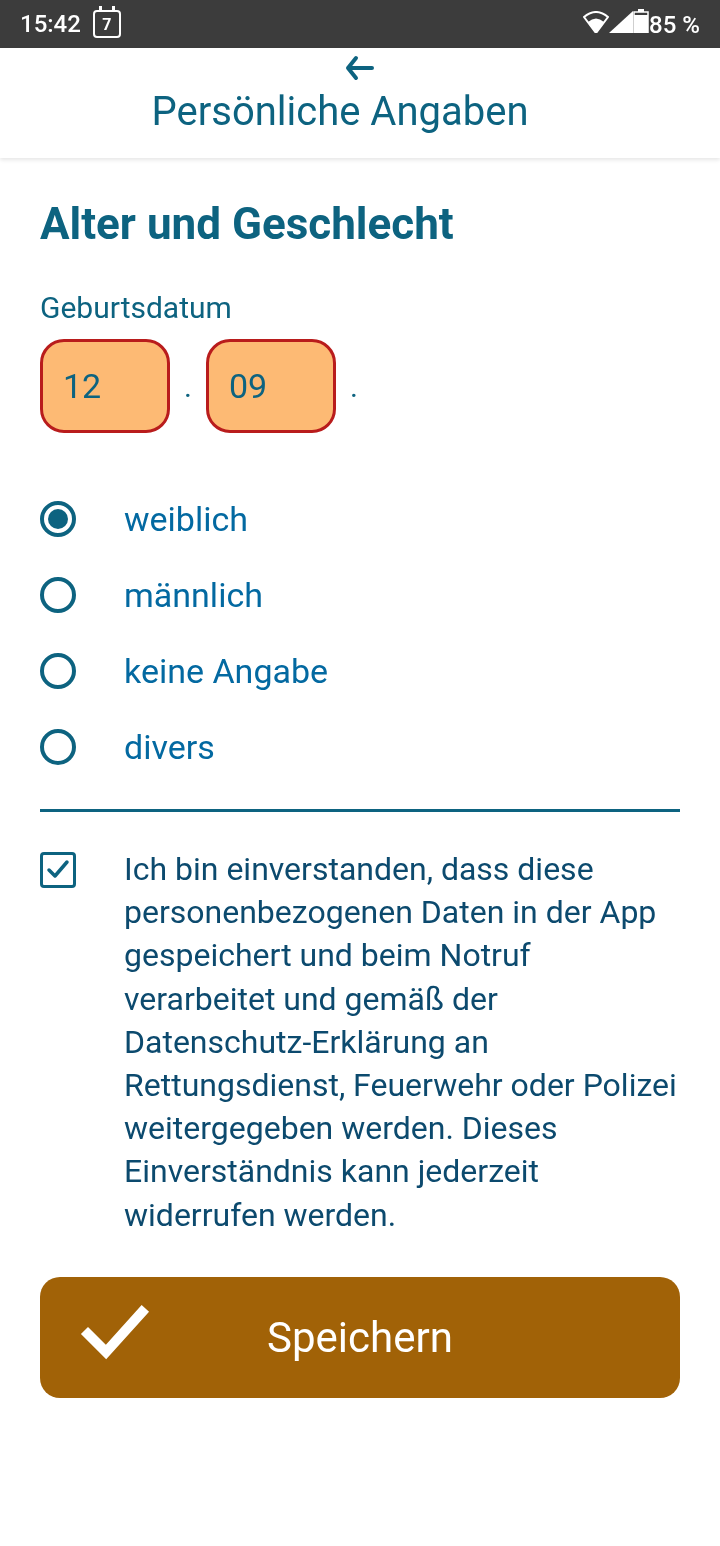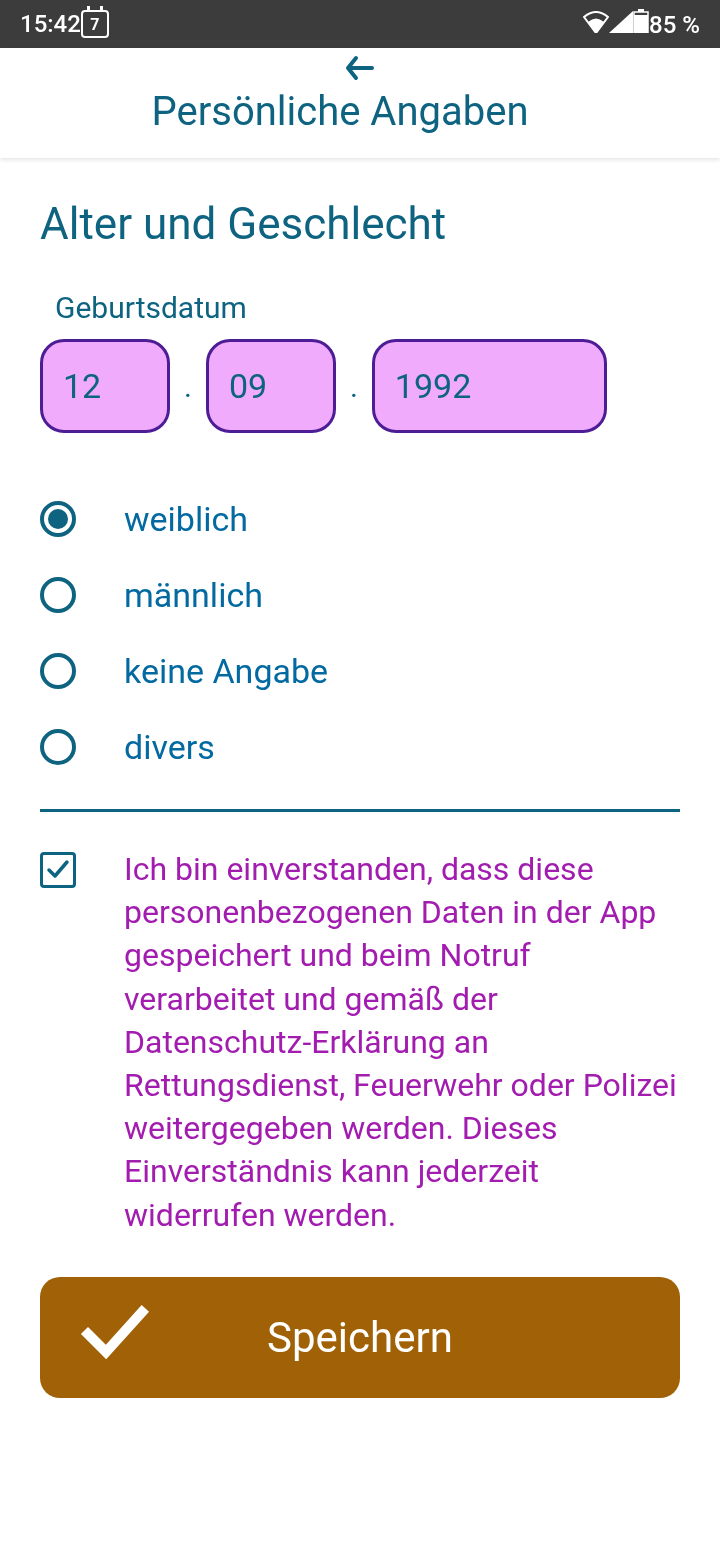--- a/index.html
+++ b/index.html
@@ -21,20 +21,21 @@
       display: flex;
       align-items: center;
       justify-content: space-between;
       padding: 0 20px;
       font-size: 24px;
       font-weight: 500;
     }
     .status-left {
       display: flex;
       align-items: flex-start;
+      gap: 12px;
     }
     .status-right {
       display: flex;
       align-items: flex-end;
       gap: 0;
     }
     .calendar-icon {
       width: 28px;
       height: 28px;
       border: 2.5px solid #fff;
@@ -87,43 +88,42 @@
       font-size: 40px;
       color: #0d6380;
       font-weight: 400;
       margin-left: -40px;
     }
     .content {
       padding: 40px 40px 0 40px;
     }
     .section-title {
       font-size: 44px;
-      font-weight: 400;
+      font-weight: 700;
       color: #0d6380;
       margin-bottom: 40px;
     }
     .field-label {
       font-size: 30px;
       color: #0d6380;
       margin-bottom: 14px;
-      margin-left: 15px;
     }
     .date-row {
       display: flex;
       align-items: center;
       gap: 14px;
       margin-bottom: 48px;
     }
     .date-input {
-      border: 3px solid #4c1d95;
+      border: 3px solid #b91c1c;
       border-radius: 24px;
       padding: 24px 20px;
       font-size: 34px;
       color: #0d6380;
-      background: #f0abfc;
+      background: #fdba74;
     }
     .date-day, .date-month {
       width: 130px;
     }
     .date-year {
       width: 235px;
     }
     .date-separator {
       font-size: 30px;
       color: #0d6380;
@@ -176,21 +176,21 @@
       border-radius: 4px;
       flex-shrink: 0;
       display: flex;
       align-items: center;
       justify-content: center;
       cursor: pointer;
       margin-top: 4px;
     }
     .consent-text {
       font-size: 32px;
-      color: #a21caf;
+      color: #0c4a6e;
       line-height: 1.35;
     }
     .save-button {
       width: 100%;
       background: #a16207;
       color: #ffffff;
       border: none;
       border-radius: 20px;
       padding: 36px 40px;
       font-size: 42px;
@@ -252,21 +252,20 @@
 
 <div class="content">
   <h1 class="section-title">Alter und Geschlecht</h1>
 
   <div class="field-label">Geburtsdatum</div>
   <div class="date-row">
     <div class="date-input date-day">12</div>
     <span class="date-separator">.</span>
     <div class="date-input date-month">09</div>
     <span class="date-separator">.</span>
-    <div class="date-input date-year">1992</div>
   </div>
 
   <div class="radio-group">
     <div class="radio-option">
       <div class="radio-circle selected"></div>
       <span class="radio-label">weiblich</span>
     </div>
     <div class="radio-option">
       <div class="radio-circle"></div>
       <span class="radio-label">männlich</span>

